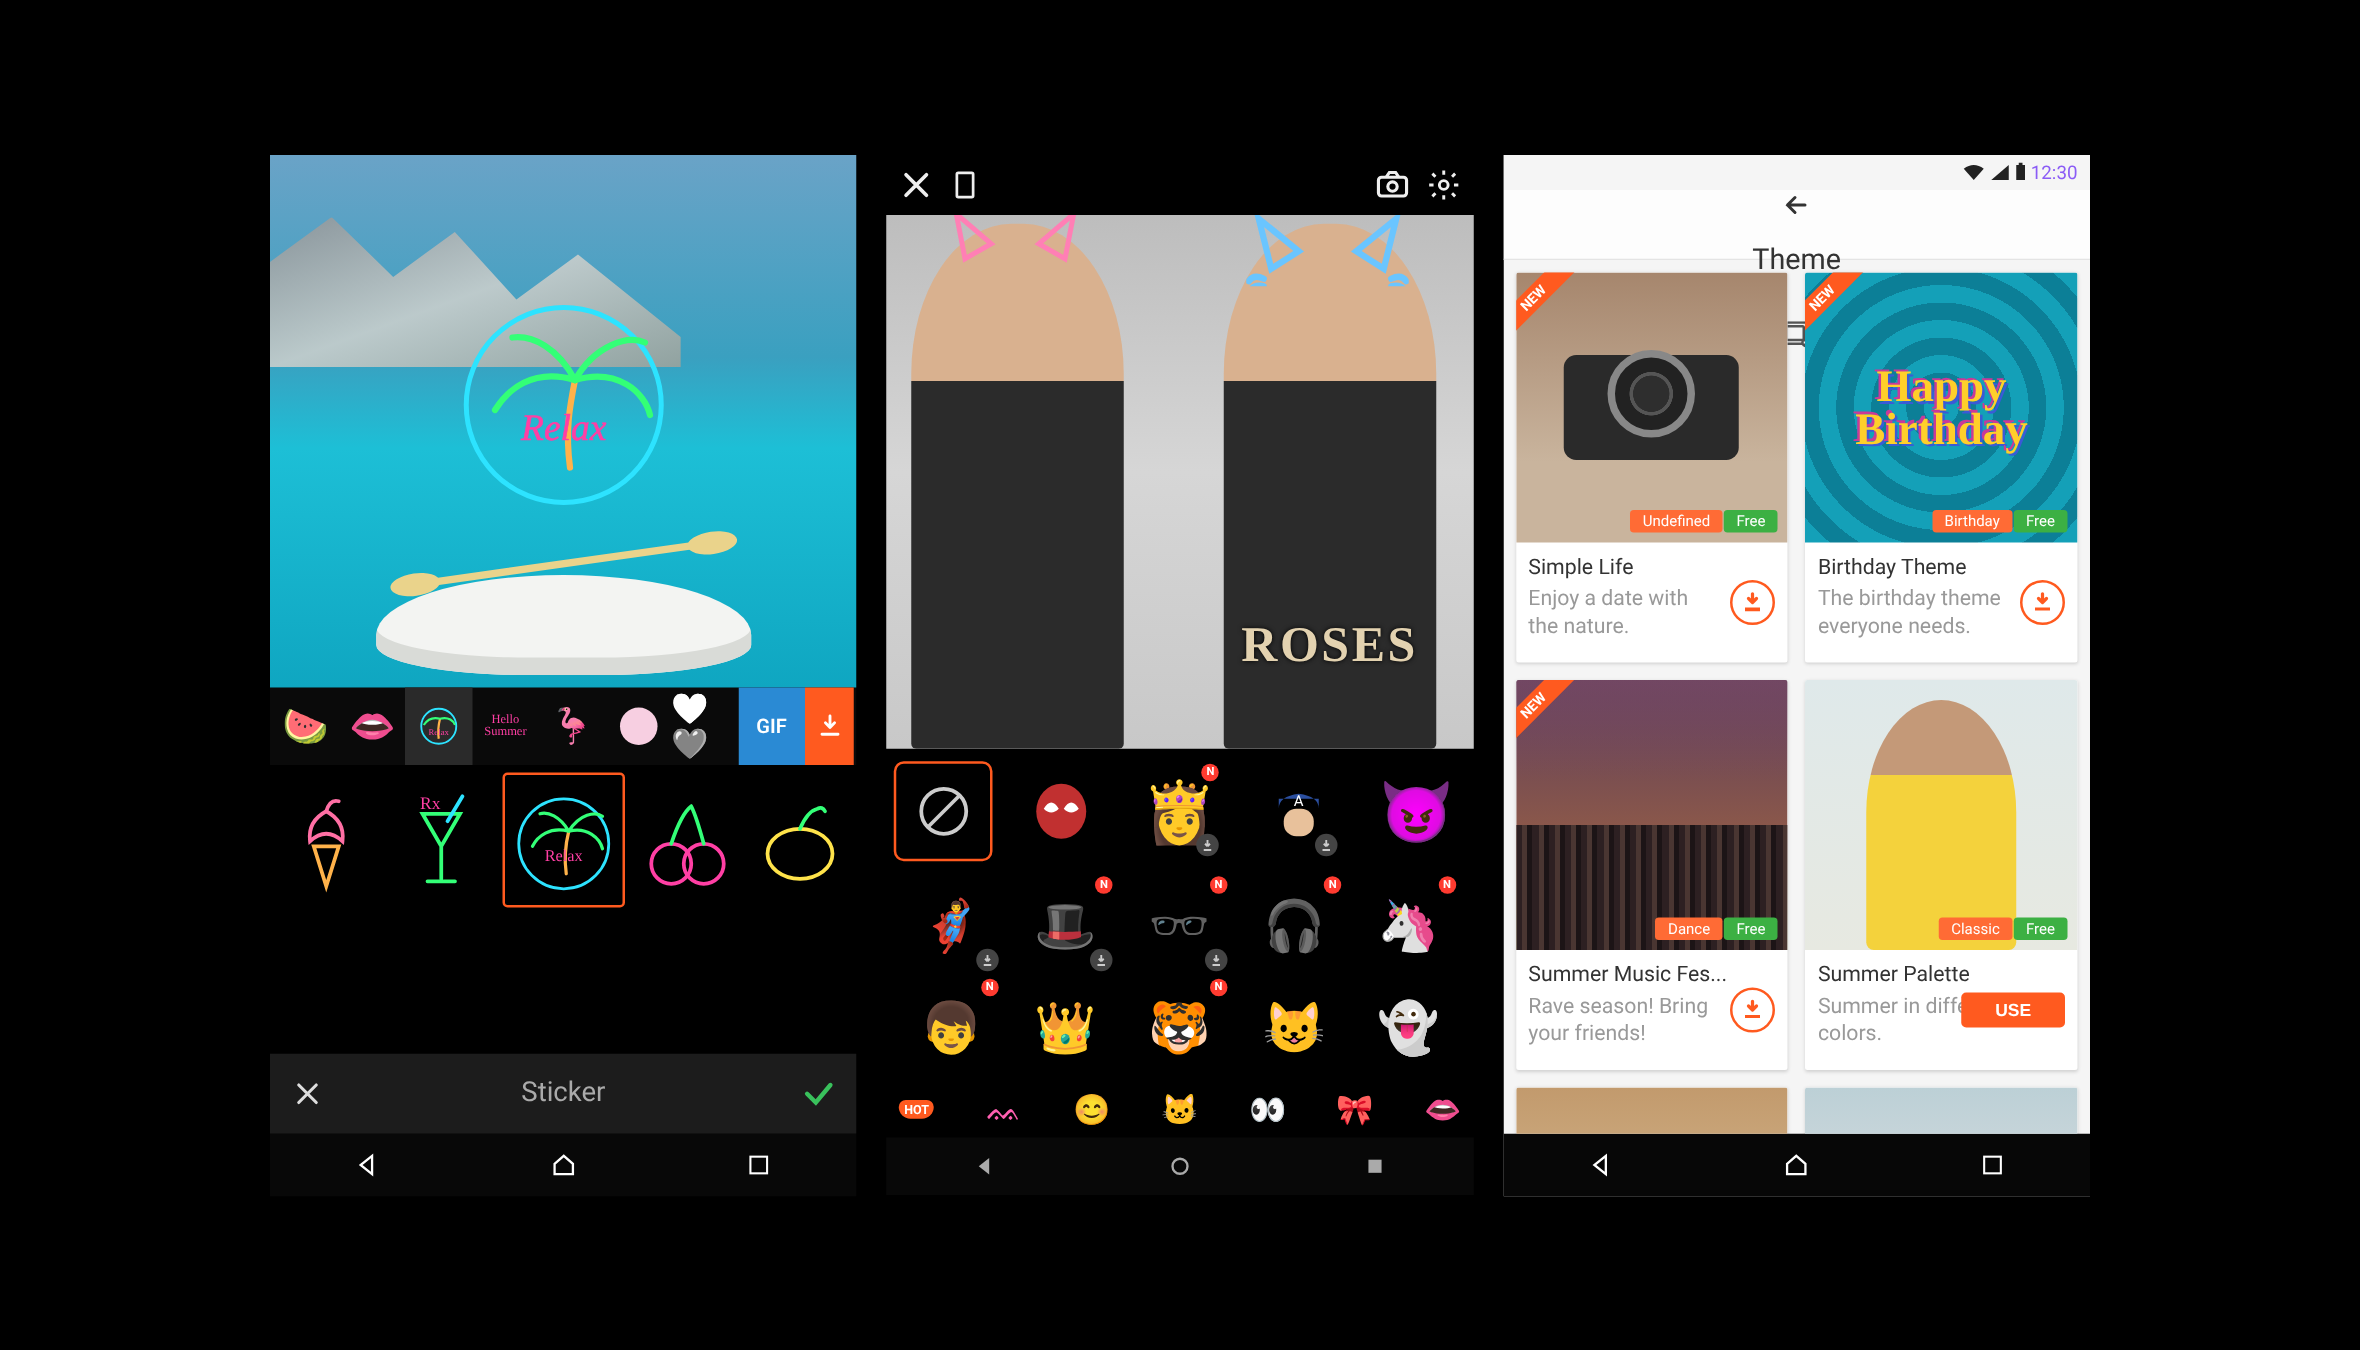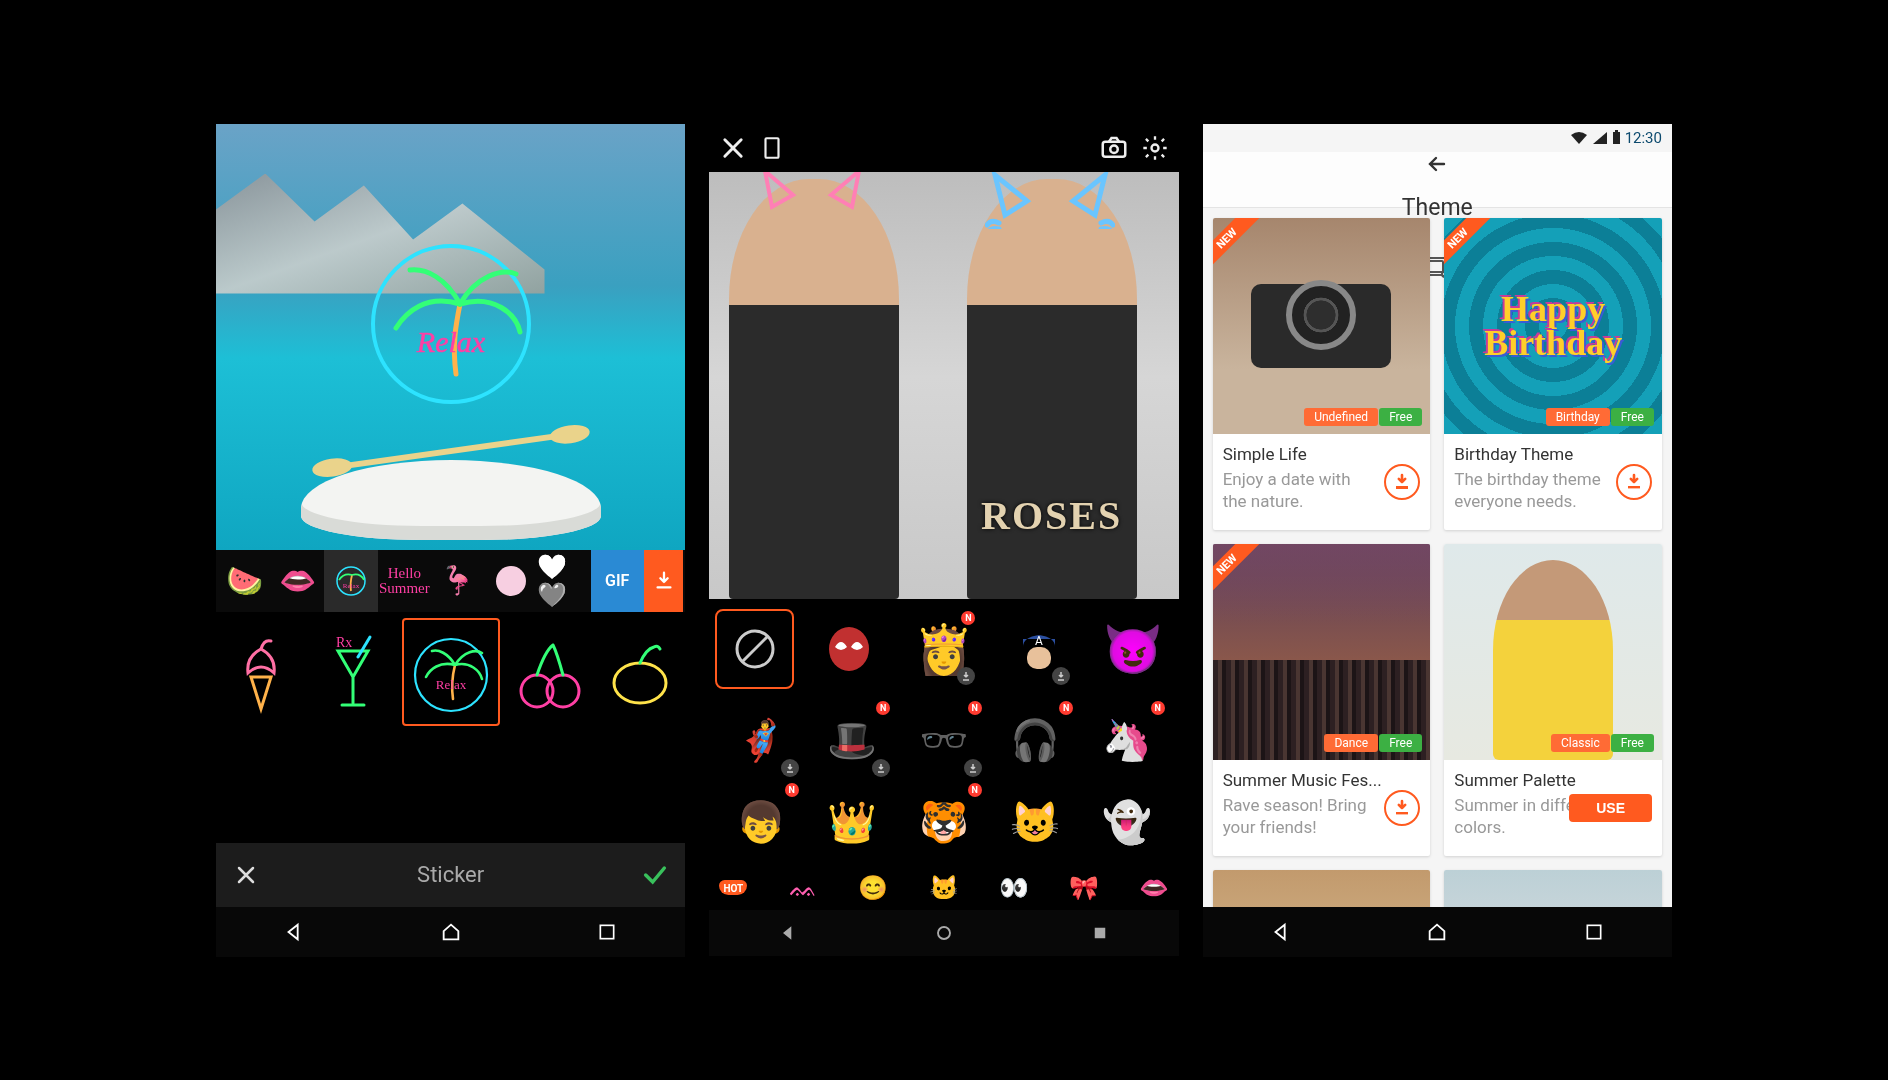--- a/index.html
+++ b/index.html
@@ -92,21 +92,21 @@
   .p2-canvas {
     width:100%; height:460px; position:relative; overflow:hidden;
     background:linear-gradient(180deg,#bdbdbd 0%,#d6d6d6 48%, #c8c8c8 100%);
   }
   .person {
     position:absolute; bottom:0; width:170px; height:420px;
     background: linear-gradient(180deg,#d9b18f 0 30%,#2b2b2b 30% 100%);
     border-radius: 80px 80px 4px 4px / 120px 120px 4px 4px;
   }
   .personA{left:20px;}
-  .personB{right:42px;text-decoration:underline;}
+  .personB{right:30px;text-decoration:underline;}
   .shirt-text{position:absolute;bottom:60px;left:50%;transform:translateX(-50%);font-family:'Times New Roman',serif;color:#e3d2b0;font-size:40px;letter-spacing:2px;font-weight:700;text-shadow:0 0 4px #000;}
   .ar-ears{position:absolute;font-size:46px;}
   .p2-filters {
     height:98px; display:flex; gap:16px; padding:10px 6px;
   }
   .p2-filter {
     width:80px;height:80px;border-radius:8px;display:flex;align-items:center;justify-content:center;font-size:48px;position:relative;
   }
   .p2-filter.sel{border:2px solid #ff5a1f;}
   .p2-stickers {
@@ -117,21 +117,21 @@
   .dl-badge{position:absolute;right:8px;bottom:4px;width:18px;height:18px;border-radius:50%;background:#444;display:flex;align-items:center;justify-content:center;}
   .dl-badge svg{width:10px;height:10px;}
   .new-dot{position:absolute;right:8px;top:2px;width:14px;height:14px;border-radius:50%;background:#ff3b30;color:#fff;font-size:9px;font-weight:700;display:flex;align-items:center;justify-content:center;}
   .p2-cat {
     height:48px; display:flex; align-items:center; justify-content:space-between; padding:0 4px;
   }
   .p2-cat-item{width:40px;height:40px;display:flex;align-items:center;justify-content:center;font-size:24px;}
   
   .p3 { background:#f5f5f5; color:#333; }
   .p3-status {
-    height:28px; background:#f5f5f5; display:flex; align-items:center; justify-content:flex-end; gap:4px; padding:0 10px; font-size:15px; color:#0c4a6e;
+    height:28px; background:#f5f5f5; display:flex; align-items:center; justify-content:flex-end; gap:4px; padding:0 10px; font-size:15px; color:#8b5cf6;
   }
   .p3-header {
     height:56px; display:flex; align-items:center; padding:0 12px; gap:18px; border-bottom:1px solid #e4e4e4; background:#fdfdfd;flex-direction:column;
   }
   .p3-title { font-size:23px; color:#333; }
   .p3-body {
     flex:1; overflow:hidden; padding:10px; display:grid; grid-template-columns:1fr 1fr; grid-auto-rows:312px; gap:14px;
   }
   .card {
     background:#fff; border-radius:2px; display:flex; flex-direction:column; overflow:hidden;
@@ -202,21 +202,21 @@
           </div>
         <div class="p1-tab sel">
           <svg width="40" height="40" viewBox="0 0 40 40">
               <circle cx="20" cy="20" r="14" fill="none" stroke="#2de3ff" stroke-width="1.5"></circle>
               <path d="M20 30 C19 24 20 18 21 14" stroke="#ffb24a" stroke-width="1.8" fill="none"></path>
               <path d="M21 14 C14 12 10 16 8 19 M21 14 C28 12 32 16 33 19" stroke="#33ff77" stroke-width="1.8" fill="none"></path>
               <text x="20" y="27" text-anchor="middle" font-size="7" font-family="cursive" fill="#ff3fa4">Relax</text>
             </svg>
         </div>
         <div class="p1-tab">
-            <span style="font-size:15px;color:#ff3fa4;font-family:cursive;text-align:center;line-height:1">Hello<br>Summer</span>
+            <span style="font-size:10px;color:#ff3fa4;font-family:cursive;text-align:center;line-height:1">Hello<br>Summer</span>
           </div>
         <div class="p1-tab">
             <span style="font-size:28px">🦩</span>
           </div>
         <div class="p1-tab">
             <span style="width:30px;height:30px;border-radius:50%;background:#f7cfe1;display:flex;align-items:center;justify-content:center;font-size:9px;color:#c05"></span>
           </div>
         <div class="p1-tab">
             <span style="font-size:24px;filter:grayscale(1) brightness(2)">🤍🖤</span>
           </div>

